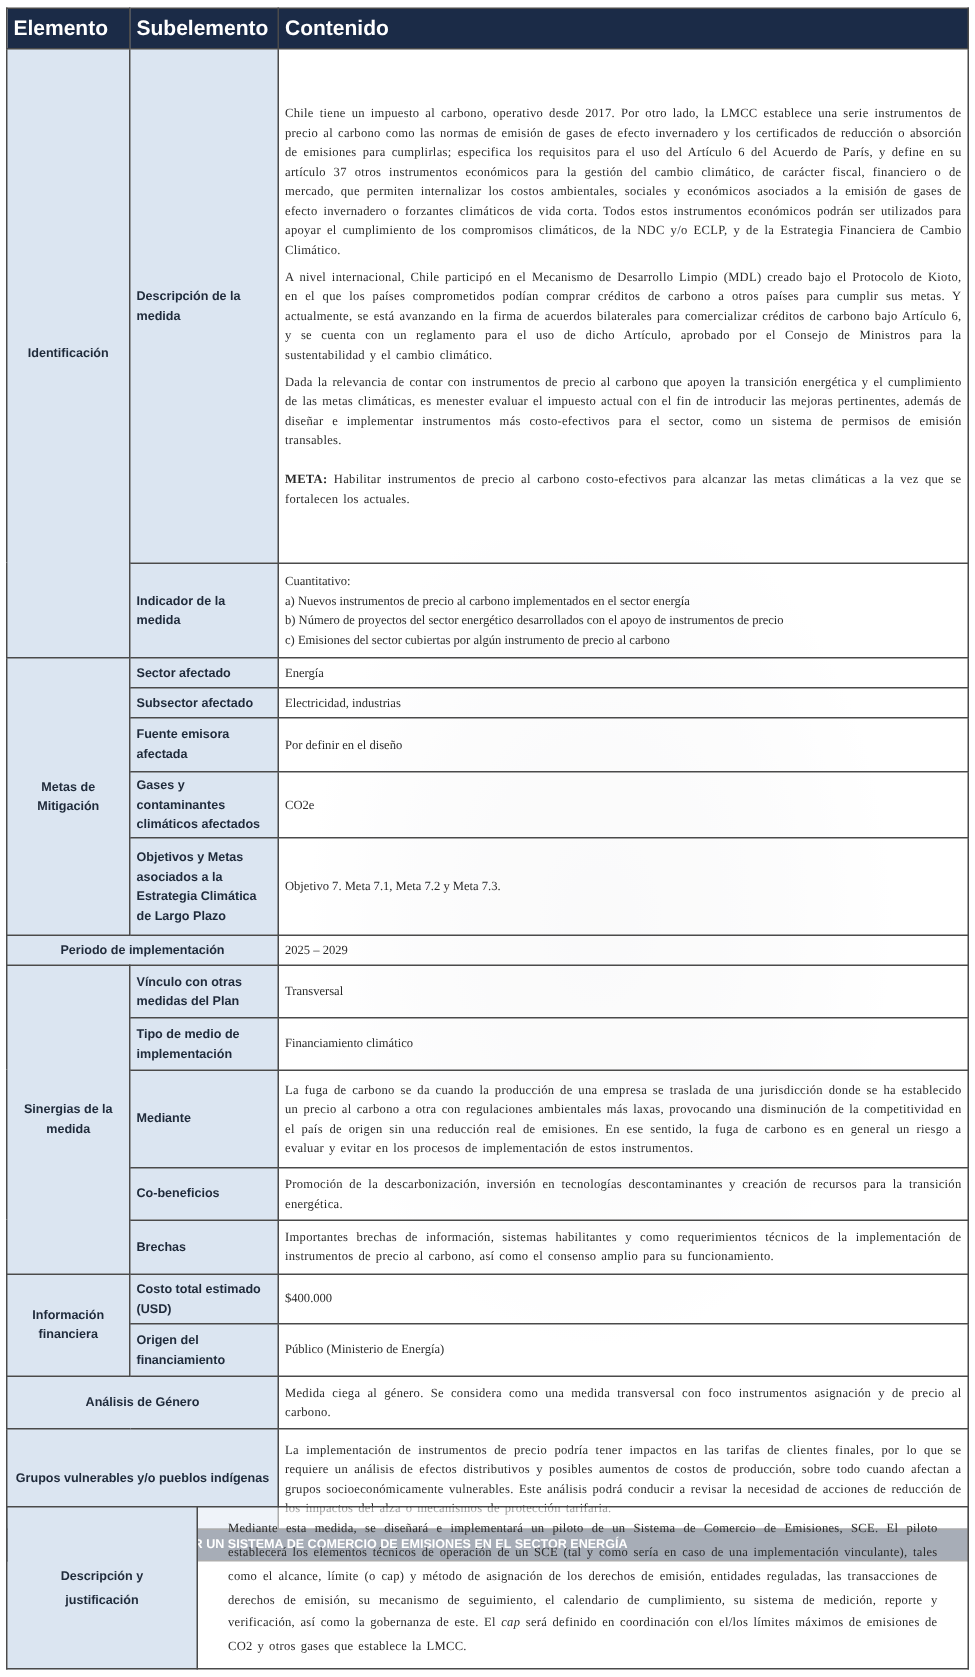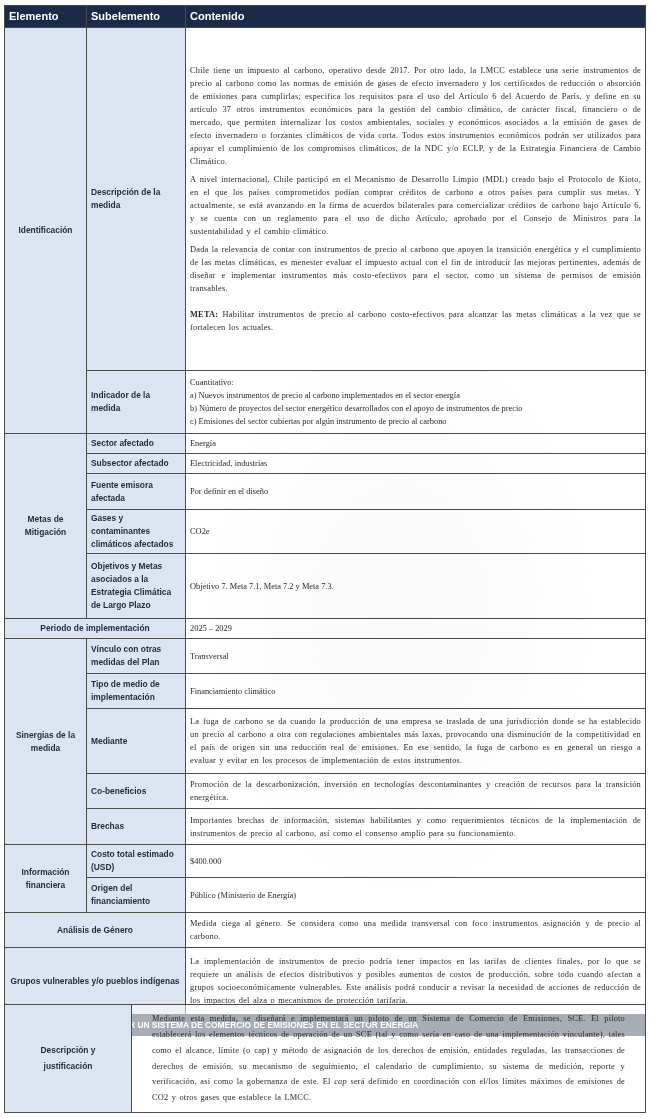--- a/index.html
+++ b/index.html
@@ -4,21 +4,21 @@
   <style>
     html, body { margin: 0; padding: 0; background: #ffffff; }
     body { width: 650px; height: 1118px; position: relative; overflow: hidden;
       font-family: "Liberation Sans", sans-serif; color: #222; }
     .watermark { position: absolute; left: 190px; top: 360px; width: 420px; height: 560px;
       background: radial-gradient(ellipse at 50% 45%, rgba(200,200,205,0.22) 0%, rgba(210,210,215,0.12) 45%, rgba(255,255,255,0) 70%);
       pointer-events: none; z-index: 0; }
     table.main { position: absolute; left: 4px; top: 5px; width: 641px; border-collapse: collapse;
       table-layout: fixed; z-index: 1; font-size: 8.4px; line-height: 1.55; }
     table.main td, table.main th { border: 1.2px solid #4a4a4a; vertical-align: middle; padding: 2px 4px; }
-    th.hdr { background: #1b2b47; color: #ffffff; text-align: left; font-weight: bold; font-size: 11px;
+    th.hdr { background: #1b2b47; color: #ffffff; text-align: left; font-weight: bold; font-size: 14px;
       height: 16px; padding: 1px 4px; border-color: #1b2b47; }
     td.lbl { background: #dbe5f1; font-weight: bold; color: #1f2a3a; text-align: center; }
     td.sub { background: #dbe5f1; font-weight: bold; color: #1f2a3a; }
     td.val { background: rgba(255,255,255,0.55); color: #2a2a2a; text-align: justify; font-family: Liberation Serif, serif; }
     td.val p { margin: 0 0 5px 0; }
     td.val p:last-child { margin-bottom: 0; }
     td.section { background: #3c4a61; color: #ffffff; font-weight: bold; font-size: 8.4px; height: 16px; padding: 1px 4px; }
     .spacer { height: 8px; }
     .just { letter-spacing: 0.2px; word-spacing: 1px; }
     table.bottom { position: absolute; left: 4px; top: 1004px; width: 641px; border-collapse: collapse; table-layout: fixed;

